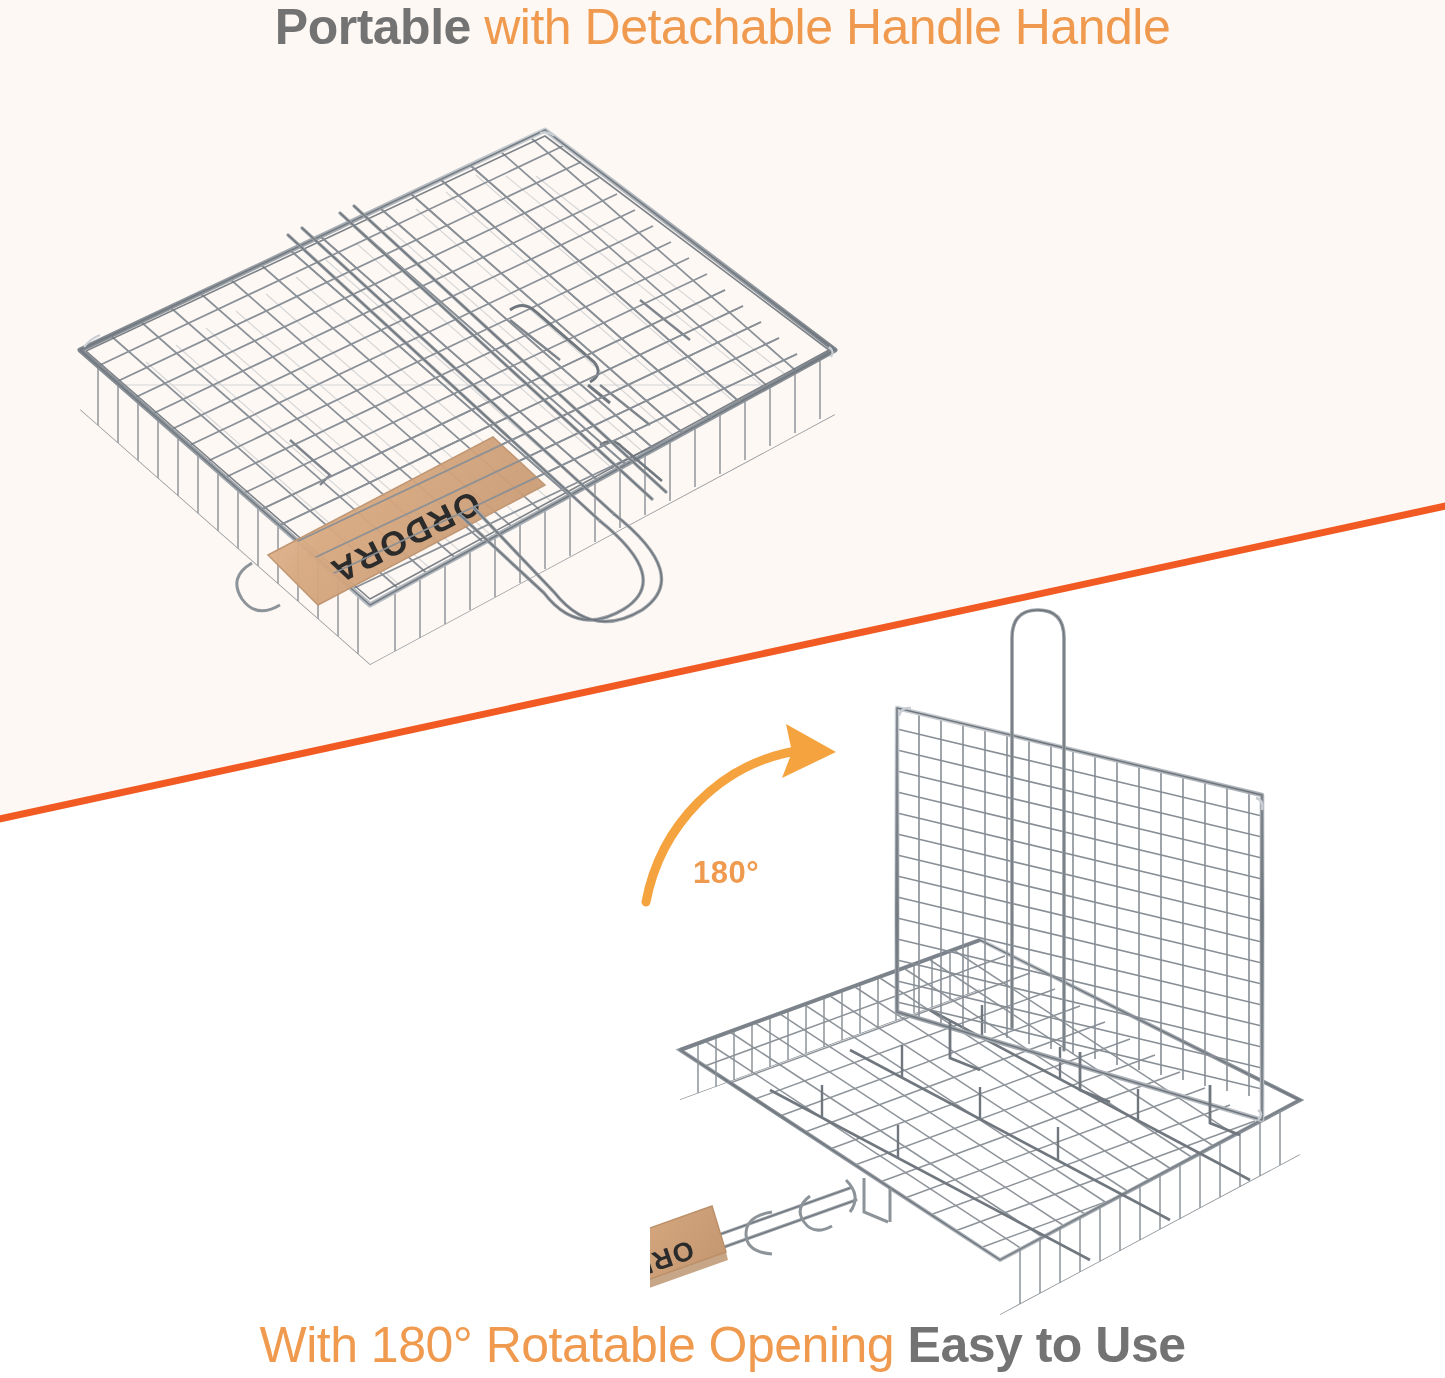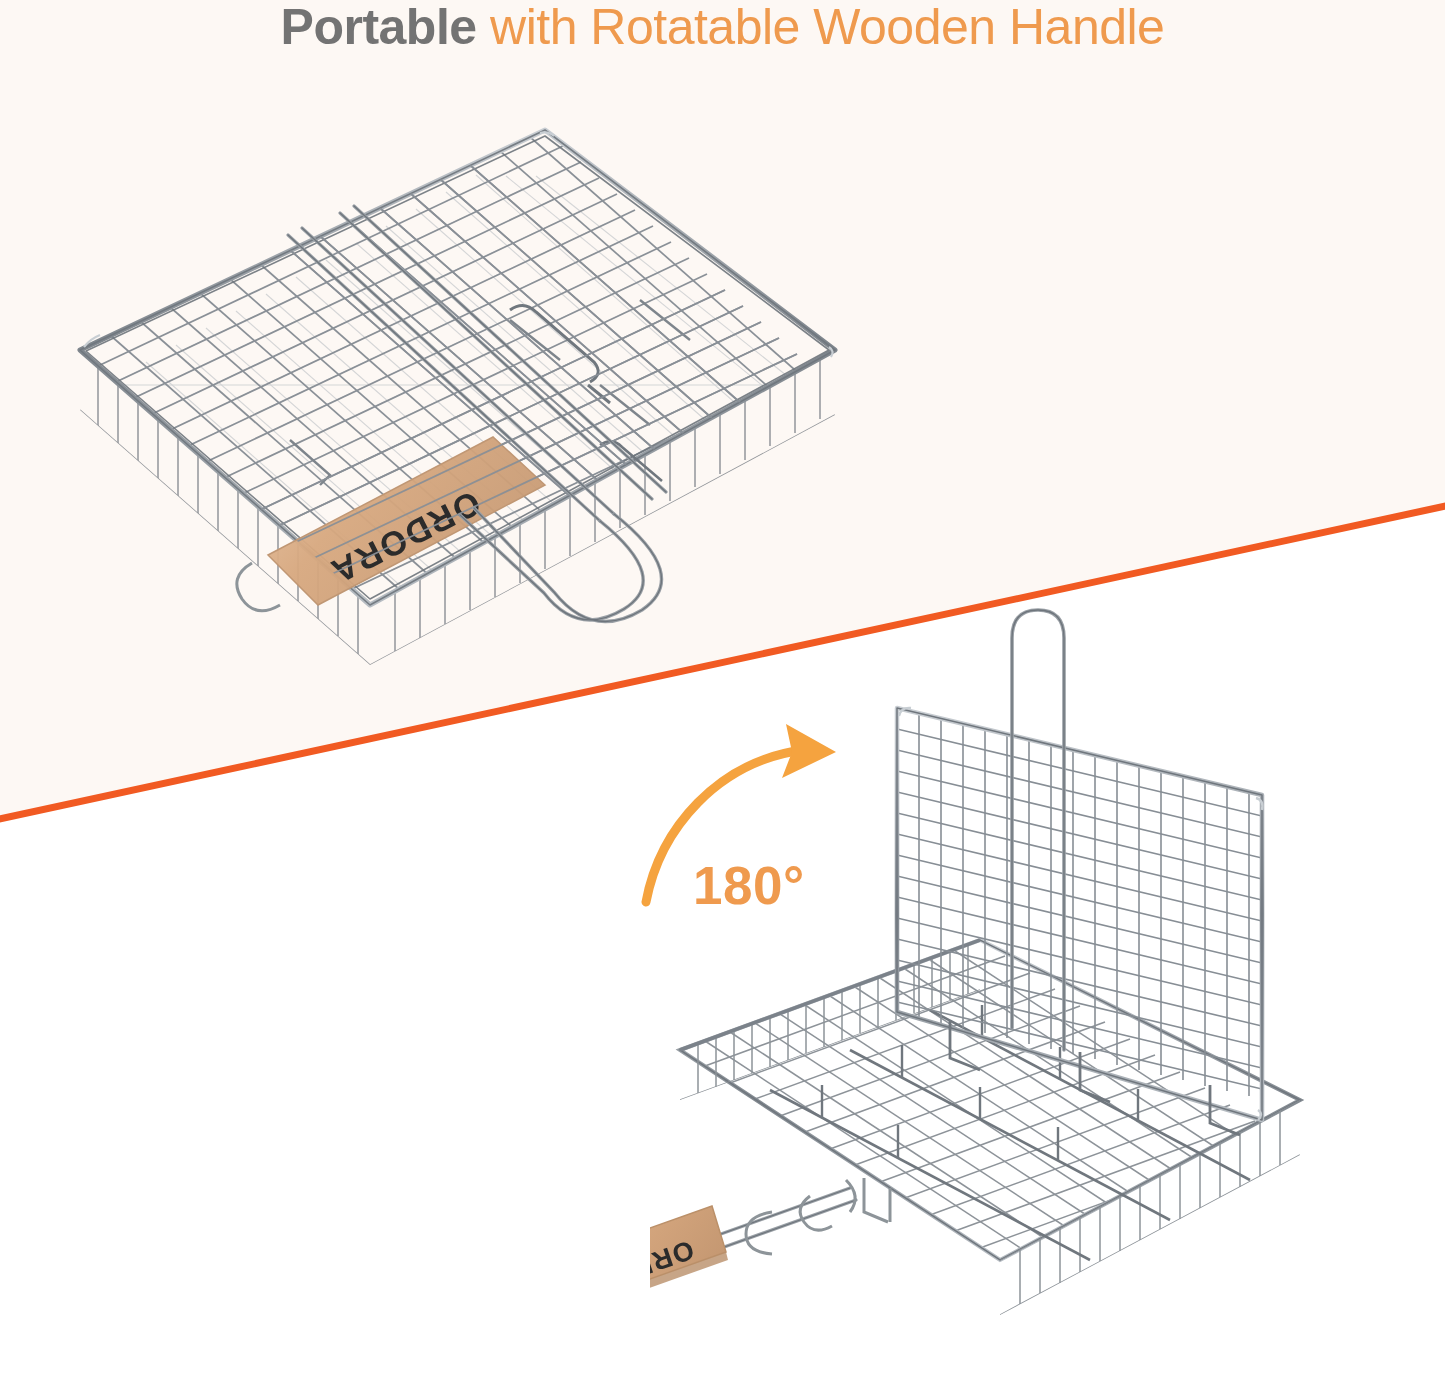--- a/index.html
+++ b/index.html
@@ -57,21 +57,21 @@
   .headline b {
     font-weight: 700;
     color: #737373;
   }
 
   
   .deg-label {
     position: absolute;
     left: 693px;
     top: 855px;
-    font-size: 53px;
+    font-size: 31px;
     font-weight: 700;
     color: #ef9a4e;
     letter-spacing: 0.5px;
   }
   .arc-arrow {
     position: absolute;
     left: 640px;
     top: 720px;
     width: 230px;
     height: 190px;
@@ -551,16 +551,17 @@
     </g>
   </svg>
 
   <svg class="arc-arrow" viewBox="0 0 230 190">
     <path d="M6,182 C20,108 78,42 162,30" fill="none" stroke="#f5a33f" stroke-width="9" stroke-linecap="round"></path>
     <polygon points="146,4 196,32 142,58 152,32" fill="#f5a33f"></polygon>
   </svg>
 
   <div class="deg-label">180°</div>
 
-  <div class="headline headline-top"><b>Portable</b><span> with Rotatable Wooden Handle</span></div>
-
+  <div class="headline headline-top"><b>Portable</b><span> with Detachable Handle Handle</span></div>
+
+  <div class="headline headline-bottom"><span>With 180° Rotatable Opening </span><b>Easy to Use</b></div>
 
 </div>
 
 </body></html>

